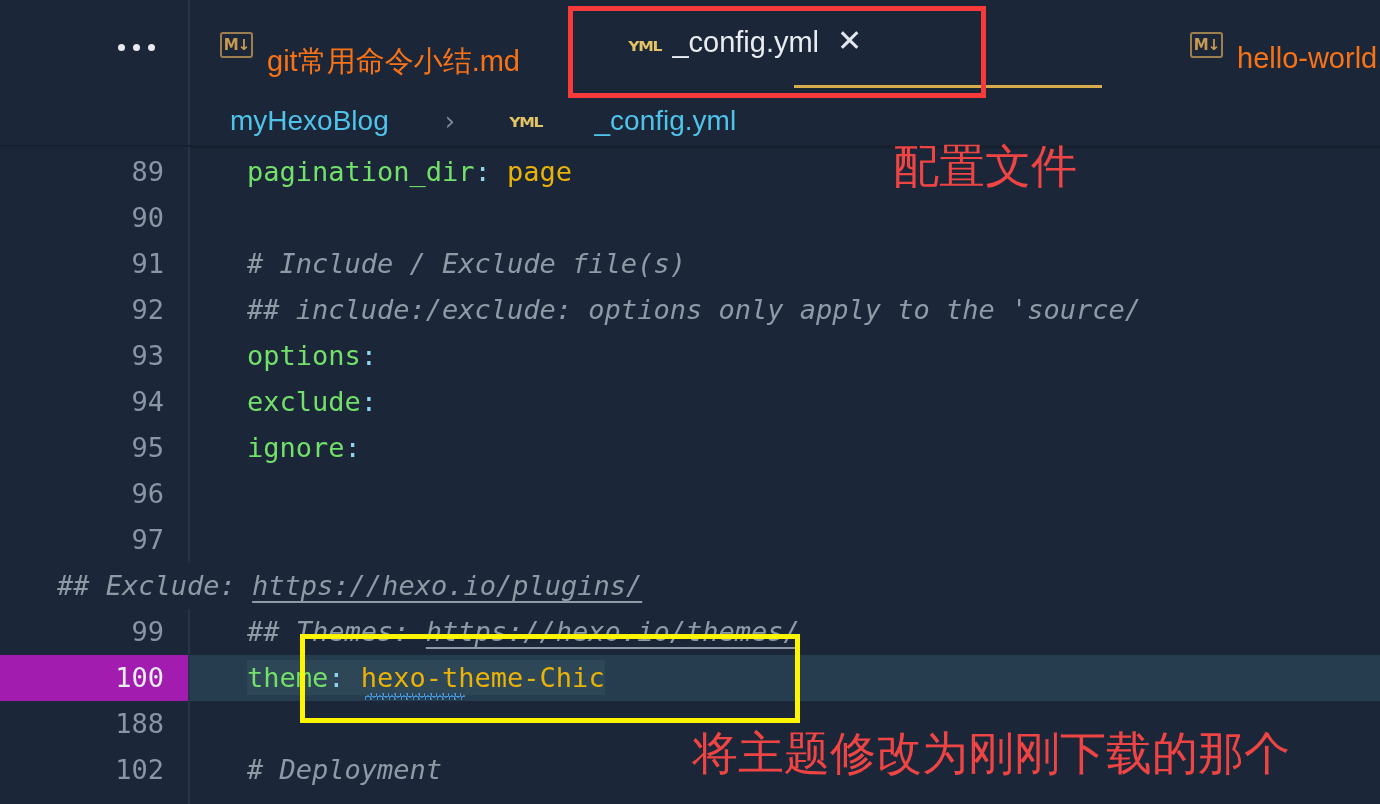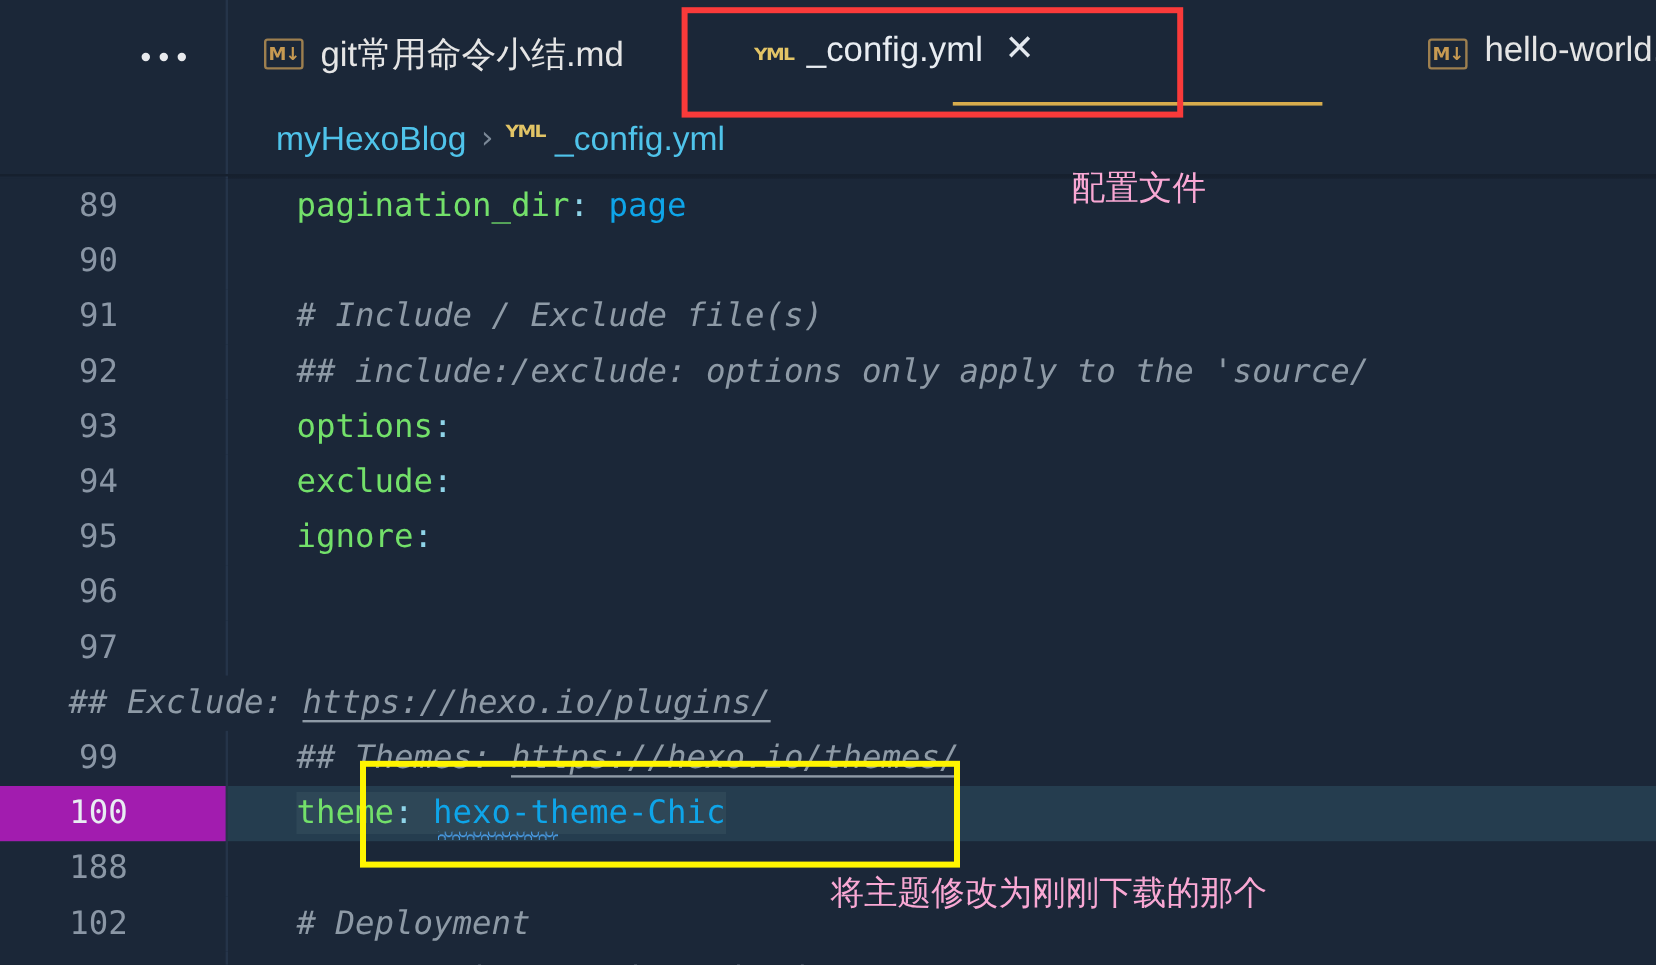--- a/index.html
+++ b/index.html
@@ -51,21 +51,21 @@
     top: 0; height: 95px;
     display: flex; align-items: flex-start;
     padding-top: 26px;
     box-sizing: border-box;
     white-space: nowrap;
   }
   .tab-label {
     font-size: 29px;
     letter-spacing: 0px;
   }
-  .tab.inactive .tab-label { color: #e5e5e5; }
+  .tab.inactive .tab-label { color: #f97316; margin-top: 16px; }
   .tab.active .tab-label { color: #e9edf2; }
 
   
   .md-icon {
     display: inline-block;
     width: 33px; height: 26px;
     border: 2px solid #9d7f4f;
     border-radius: 3px;
     box-sizing: border-box;
     color: #c79a52;
@@ -101,23 +101,24 @@
     position: absolute;
     height: 3px;
     background: #d7ac4d;
   }
 
   
   .breadcrumb {
     position: absolute;
     left: 230px; top: 100px;
     height: 42px;
-    display: flex; align-items: flex-start;
+    display: flex; align-items: center;
     font-size: 28px;
     white-space: nowrap;
+    gap: 44px;
   }
   .crumb { color: #4fc3ea; }
   .crumb-sep {
     color: #7b8897;
     font-size: 26px;
     margin: 0 12px;
     font-family: "DejaVu Sans", sans-serif;
   }
   .breadcrumb .yml-icon { margin-top: 2px; margin-right: 10px; }
 
@@ -144,40 +145,40 @@
   .code-line {
     position: relative;
     height: 46px;
     display: flex;
     align-items: center;
     white-space: nowrap;
   }
   .gutter {
     width: 190px;
     min-width: 190px;
-    text-align: center;
+    text-align: right;
     padding-right: 24px;
     box-sizing: border-box;
     color: #8a96a5;
     font-family: "DejaVu Sans Mono", monospace;
     font-size: 27px;
     border-right: 2px solid #253449;
     height: 46px;
     line-height: 46px;
   }
   .code {
     padding-left: 57px;
     font-family: "DejaVu Sans Mono", monospace;
     font-size: 27px;
     line-height: 46px;
     position: relative;
   }
   .tok-key    { color: #73e06a; }
   .tok-colon  { color: #8fd4e8; }
-  .tok-val    { color: #0ea5e9; }
+  .tok-val    { color: #eab308; }
   .tok-comment{ color: #8e9aa6; font-style: italic; }
   .tok-link   { color: #8e9aa6; font-style: italic; text-decoration: underline; text-underline-offset: 6px; }
 
   .cur-line { background: #253d4f; }
   .cur-line .gutter { color: #e8edf2; background: #a21caf; }
   .sel { background: #2e4757; padding: 2px 0; }
 
   
   .squiggle {
     position: absolute;
@@ -198,23 +199,23 @@
     pointer-events: none;
   }
   .anno-box-yellow {
     position: absolute;
     border: 5px solid #fff500;
     box-sizing: border-box;
     pointer-events: none;
   }
   .anno-text {
     position: absolute;
-    color: #f9a8d4;
+    color: #ef4444;
     font-family: "DejaVu Sans", "Liberation Sans", sans-serif;
-    font-size: 28px;
+    font-size: 46px;
     line-height: 1;
     white-space: nowrap;
   }
 </style>
 </head>
 <body>
 
 <div id="app">
 
   <div class="left-panel">

